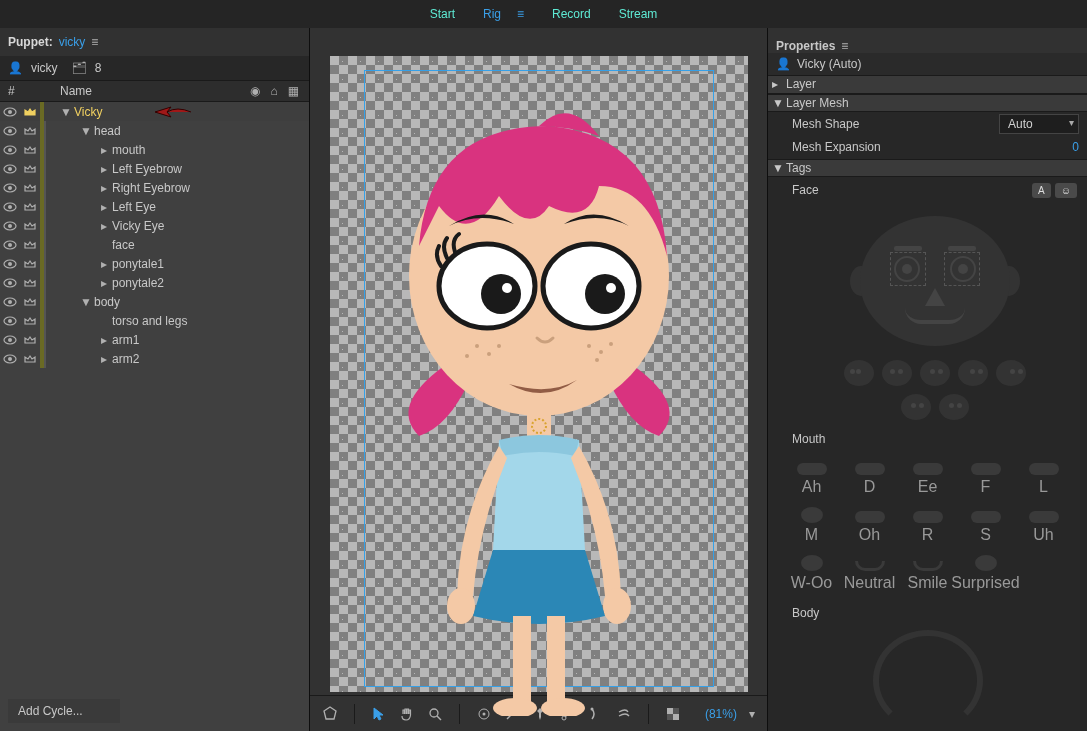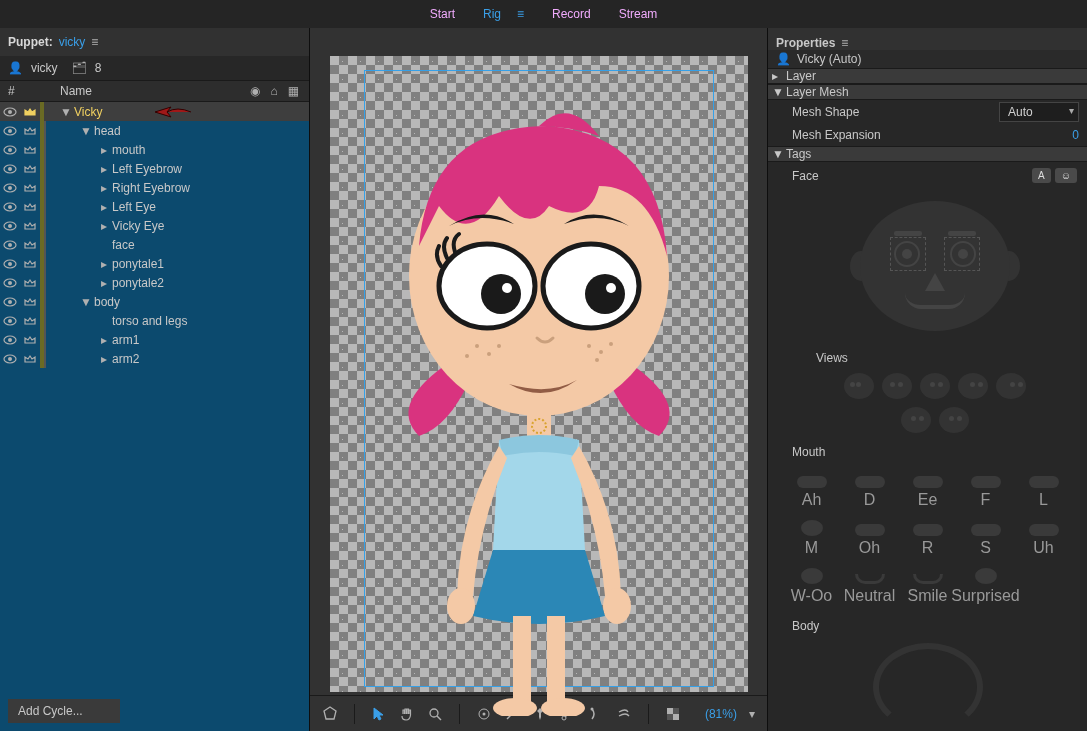--- a/index.html
+++ b/index.html
@@ -1,23 +1,23 @@
 <!DOCTYPE html>
 <html><head>
 <meta charset="utf-8">
 <style>
   * { margin: 0; padding: 0; box-sizing: border-box; font-family: "Segoe UI", Arial, sans-serif; }
   body { background: #1c1c1c; color: #c8c8c8; font-size: 12px; width: 1087px; height: 731px; overflow: hidden; }
   .top-tabs { height: 28px; background: #252525; display: flex; align-items: center; justify-content: center; gap: 28px; }
-  .top-tabs .tab { color: #f0abfc; cursor: pointer; }
+  .top-tabs .tab { color: #5eead4; cursor: pointer; }
   .top-tabs .tab.active { color: #3a9fe8; }
   .hamburger { color: #3a9fe8; margin-left: -12px; }
   .main { display: flex; height: 703px; }
   
-  .left-panel { width: 310px; background: #0c4a6e; border-right: 1px solid #0e0e0e; display: flex; flex-direction: column; }
+  .left-panel { width: 310px; background: #404040; border-right: 1px solid #0e0e0e; display: flex; flex-direction: column; }
   .panel-header { height: 28px; background: #313131; display: flex; align-items: center; padding: 0 8px; gap: 6px; }
   .panel-header .title { font-weight: bold; color: #d8d8d8; }
   .panel-header .link { color: #3a9fe8; }
   .subheader { height: 24px; display: flex; align-items: center; padding: 0 8px; gap: 8px; background: #272727; }
   .subheader .icn { color: #b0b0b0; }
   .table-head { height: 22px; display: flex; align-items: center; background: #2d2d2d; border-top:1px solid #1a1a1a; border-bottom:1px solid #1a1a1a; }
   .table-head .col1 { width: 60px; padding-left: 8px; }
   .table-head .colname { flex: 1; }
   .table-head .icons { display:flex; gap:10px; padding-right:10px; color:#b0b0b0; }
   .layer-rows { flex: 1; }
@@ -577,21 +577,20 @@
         <div class="head"></div>
         <div class="brow l"></div>
           <div class="brow r"></div>
         <div class="ebox l"></div>
           <div class="ebox r"></div>
         <div class="eye l"></div>
           <div class="eye r"></div>
         <div class="nose"></div>
           <div class="mouth"></div>
       </div>
-      <div class="views-label">Views</div>
       <div class="views-row">
         <div class="vface f1"></div>
         <div class="vface f2"></div>
         <div class="vface f3"></div>
         <div class="vface f4"></div>
         <div class="vface f5"></div>
       </div>
       <div class="views-row">
         <div class="vface f3"></div>
         <div class="vface f3"></div>

